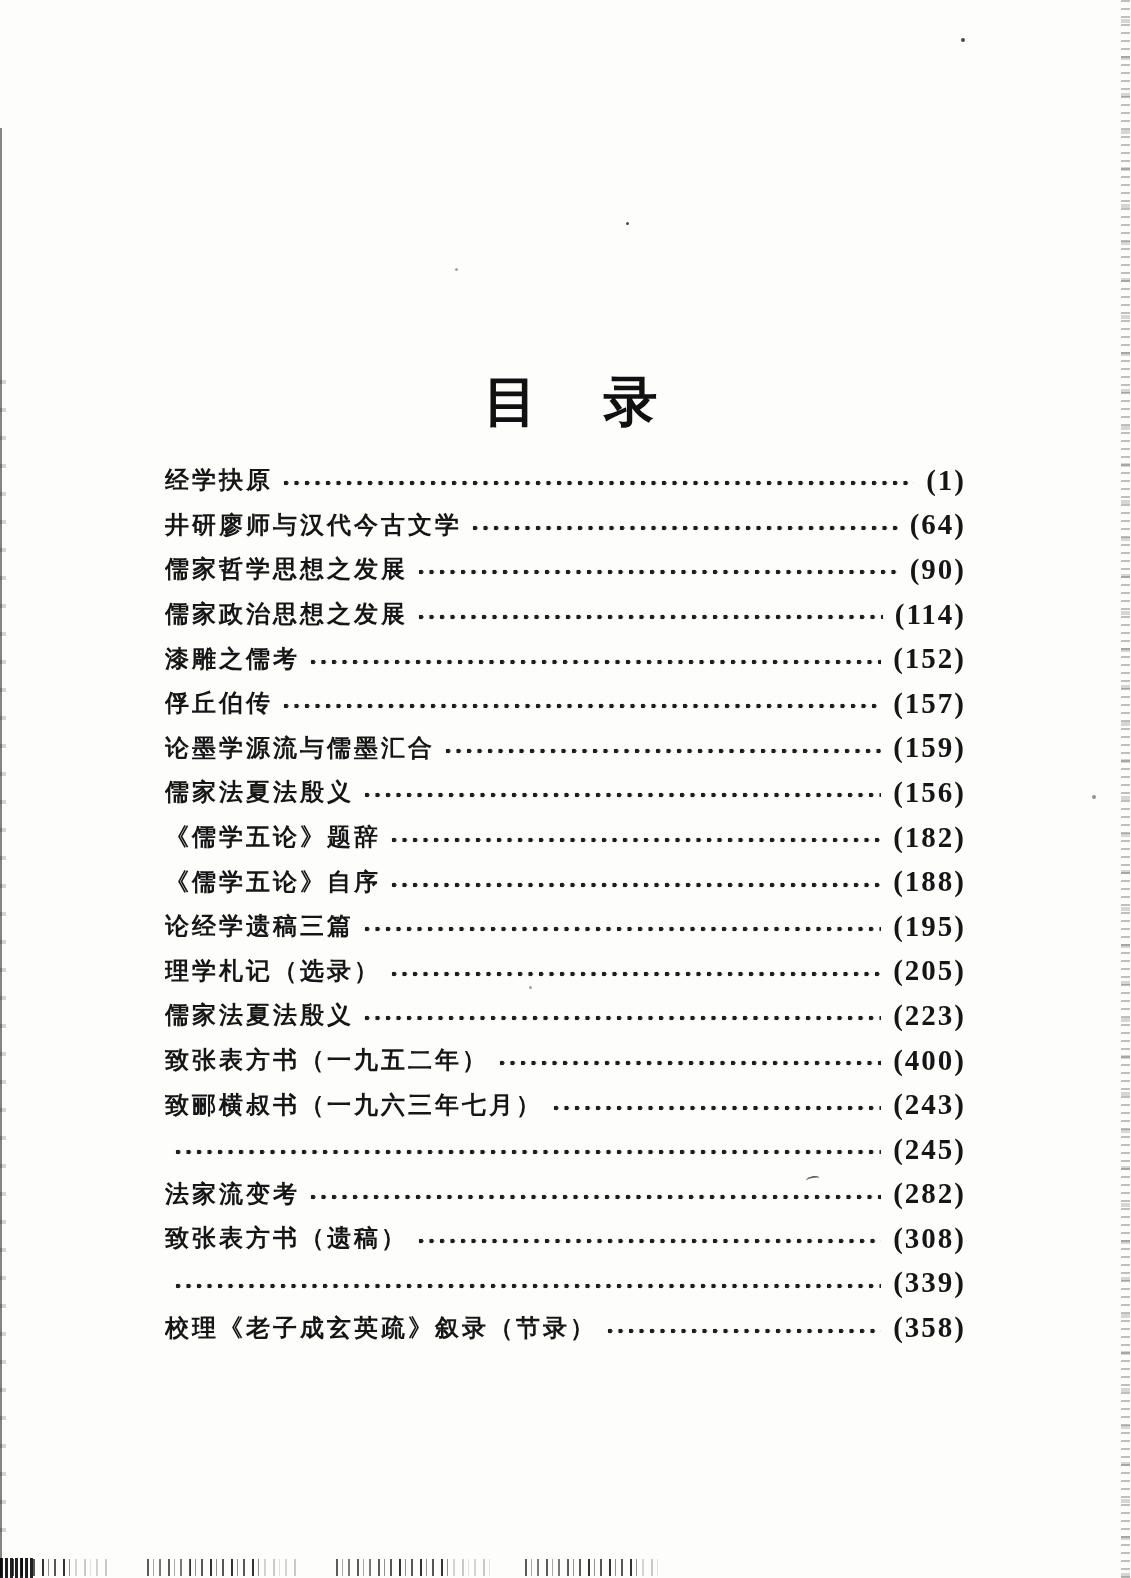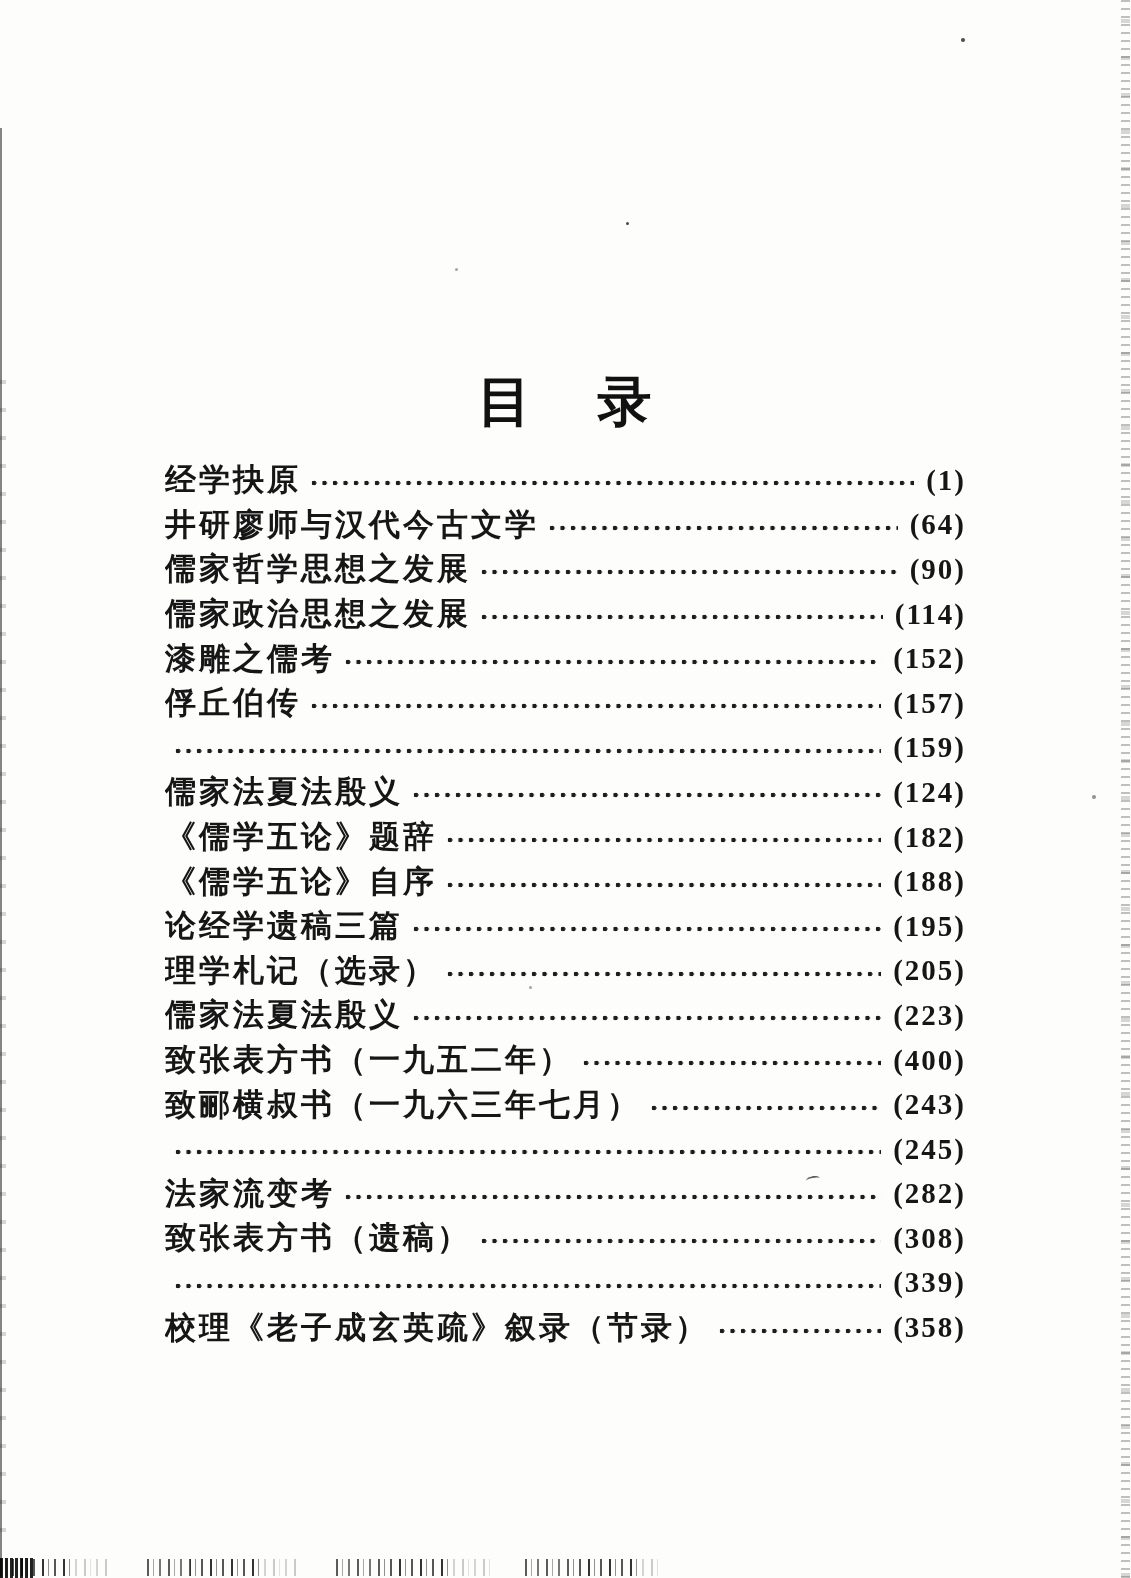--- a/index.html
+++ b/index.html
@@ -8,41 +8,41 @@
     background: #fdfdfc;
     position: relative;
     overflow: hidden;
     font-family: "Liberation Serif", "DejaVu Serif", serif;
     color: #161616;
   }
 
   
   .doc-title {
     position: absolute;
-    top: 330px; left: 32px; width: 1071px;
+    top: 330px; left: 38px; width: 1071px;
     text-align: center;
     font-size: 54px;
     font-weight: 700;
     letter-spacing: 6px;
     color: #111;
   }
 
   
   .toc {
     position: absolute;
     top: 458px; left: 165px; width: 801px;
   }
   .toc-row {
     display: flex;
     align-items: center;
     height: 44.6px;
     overflow: hidden;
   }
   .toc-title {
-    font-size: 31px;
+    font-size: 24px;
     font-weight: 600;
     letter-spacing: 3px;
     white-space: nowrap;
     flex: 0 0 auto;
   }
   .leader {
     flex: 1 1 auto;
     min-width: 26px;
     height: 8px;
     margin: 6px 4px 0 10px;
@@ -142,28 +142,29 @@
       <span class="pagenum">(152)</span>
     </div>
 
     <div class="toc-row">
       <span class="toc-title">俘丘伯传</span>
       <span class="leader"></span>
       <span class="pagenum">(157)</span>
     </div>
 
     <div class="toc-row">
+      <span class="toc-title">论墨学源流与儒墨汇合</span>
       <span class="leader"></span>
       <span class="pagenum">(159)</span>
     </div>
 
     <div class="toc-row">
       <span class="toc-title">儒家法夏法殷义</span>
       <span class="leader"></span>
-      <span class="pagenum">(124)</span>
+      <span class="pagenum">(156)</span>
     </div>
 
     <div class="toc-row">
       <span class="toc-title">《儒学五论》题辞</span>
       <span class="leader"></span>
       <span class="pagenum">(182)</span>
     </div>
 
     <div class="toc-row">
       <span class="toc-title">《儒学五论》自序</span>

